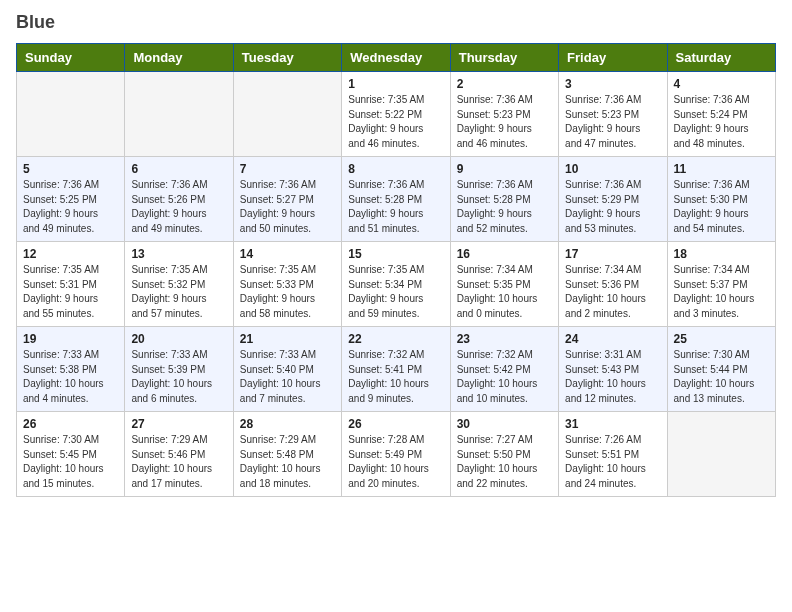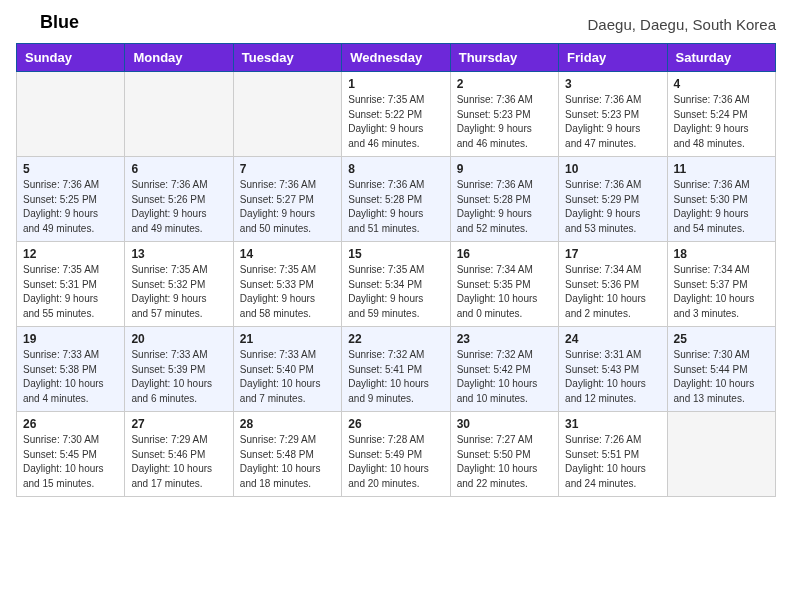--- a/index.html
+++ b/index.html
@@ -33,21 +33,21 @@
     .location-title {
       font-size: 15px;
       color: #444;
     }
     .calendar {
       width: 100%;
       border-collapse: collapse;
       border: 1px solid #ccc;
     }
     .calendar th {
-      background: #6d28d9;
+      background: #4d7c0f;
       color: #fff;
       font-size: 13px;
       font-weight: bold;
       text-align: left;
       padding: 6px 8px;
       border: 1px solid #1255a0;
     }
     .calendar td {
       vertical-align: top;
       border: 1px solid #ccc;
@@ -75,25 +75,24 @@
     .row-alt td {
       background: #f0f4ff;
     }
   </style>
 </head>
 <body>
 
 <div class="header">
   <div class="logo">
     <div style="display:flex;flex-direction:column;align-items:flex-end;">
-      <span style="font-size:18px;font-weight:bold;color:#000000;margin-top:-4px;margin-left:24px;">Blue</span>
+      <span style="font-size:18px;font-weight:bold;color:#404040;margin-top:-4px;">Blue</span>
     </div>
   </div>
   <div class="title-block">
-    <div class="location-title">Daegu, Daegu, South Korea</div>
   </div>
 </div>
 
 <table class="calendar">
   <thead>
     <tr>
     <th>Sunday</th>
         <th>Monday</th>
         <th>Tuesday</th>
         <th>Wednesday</th>

